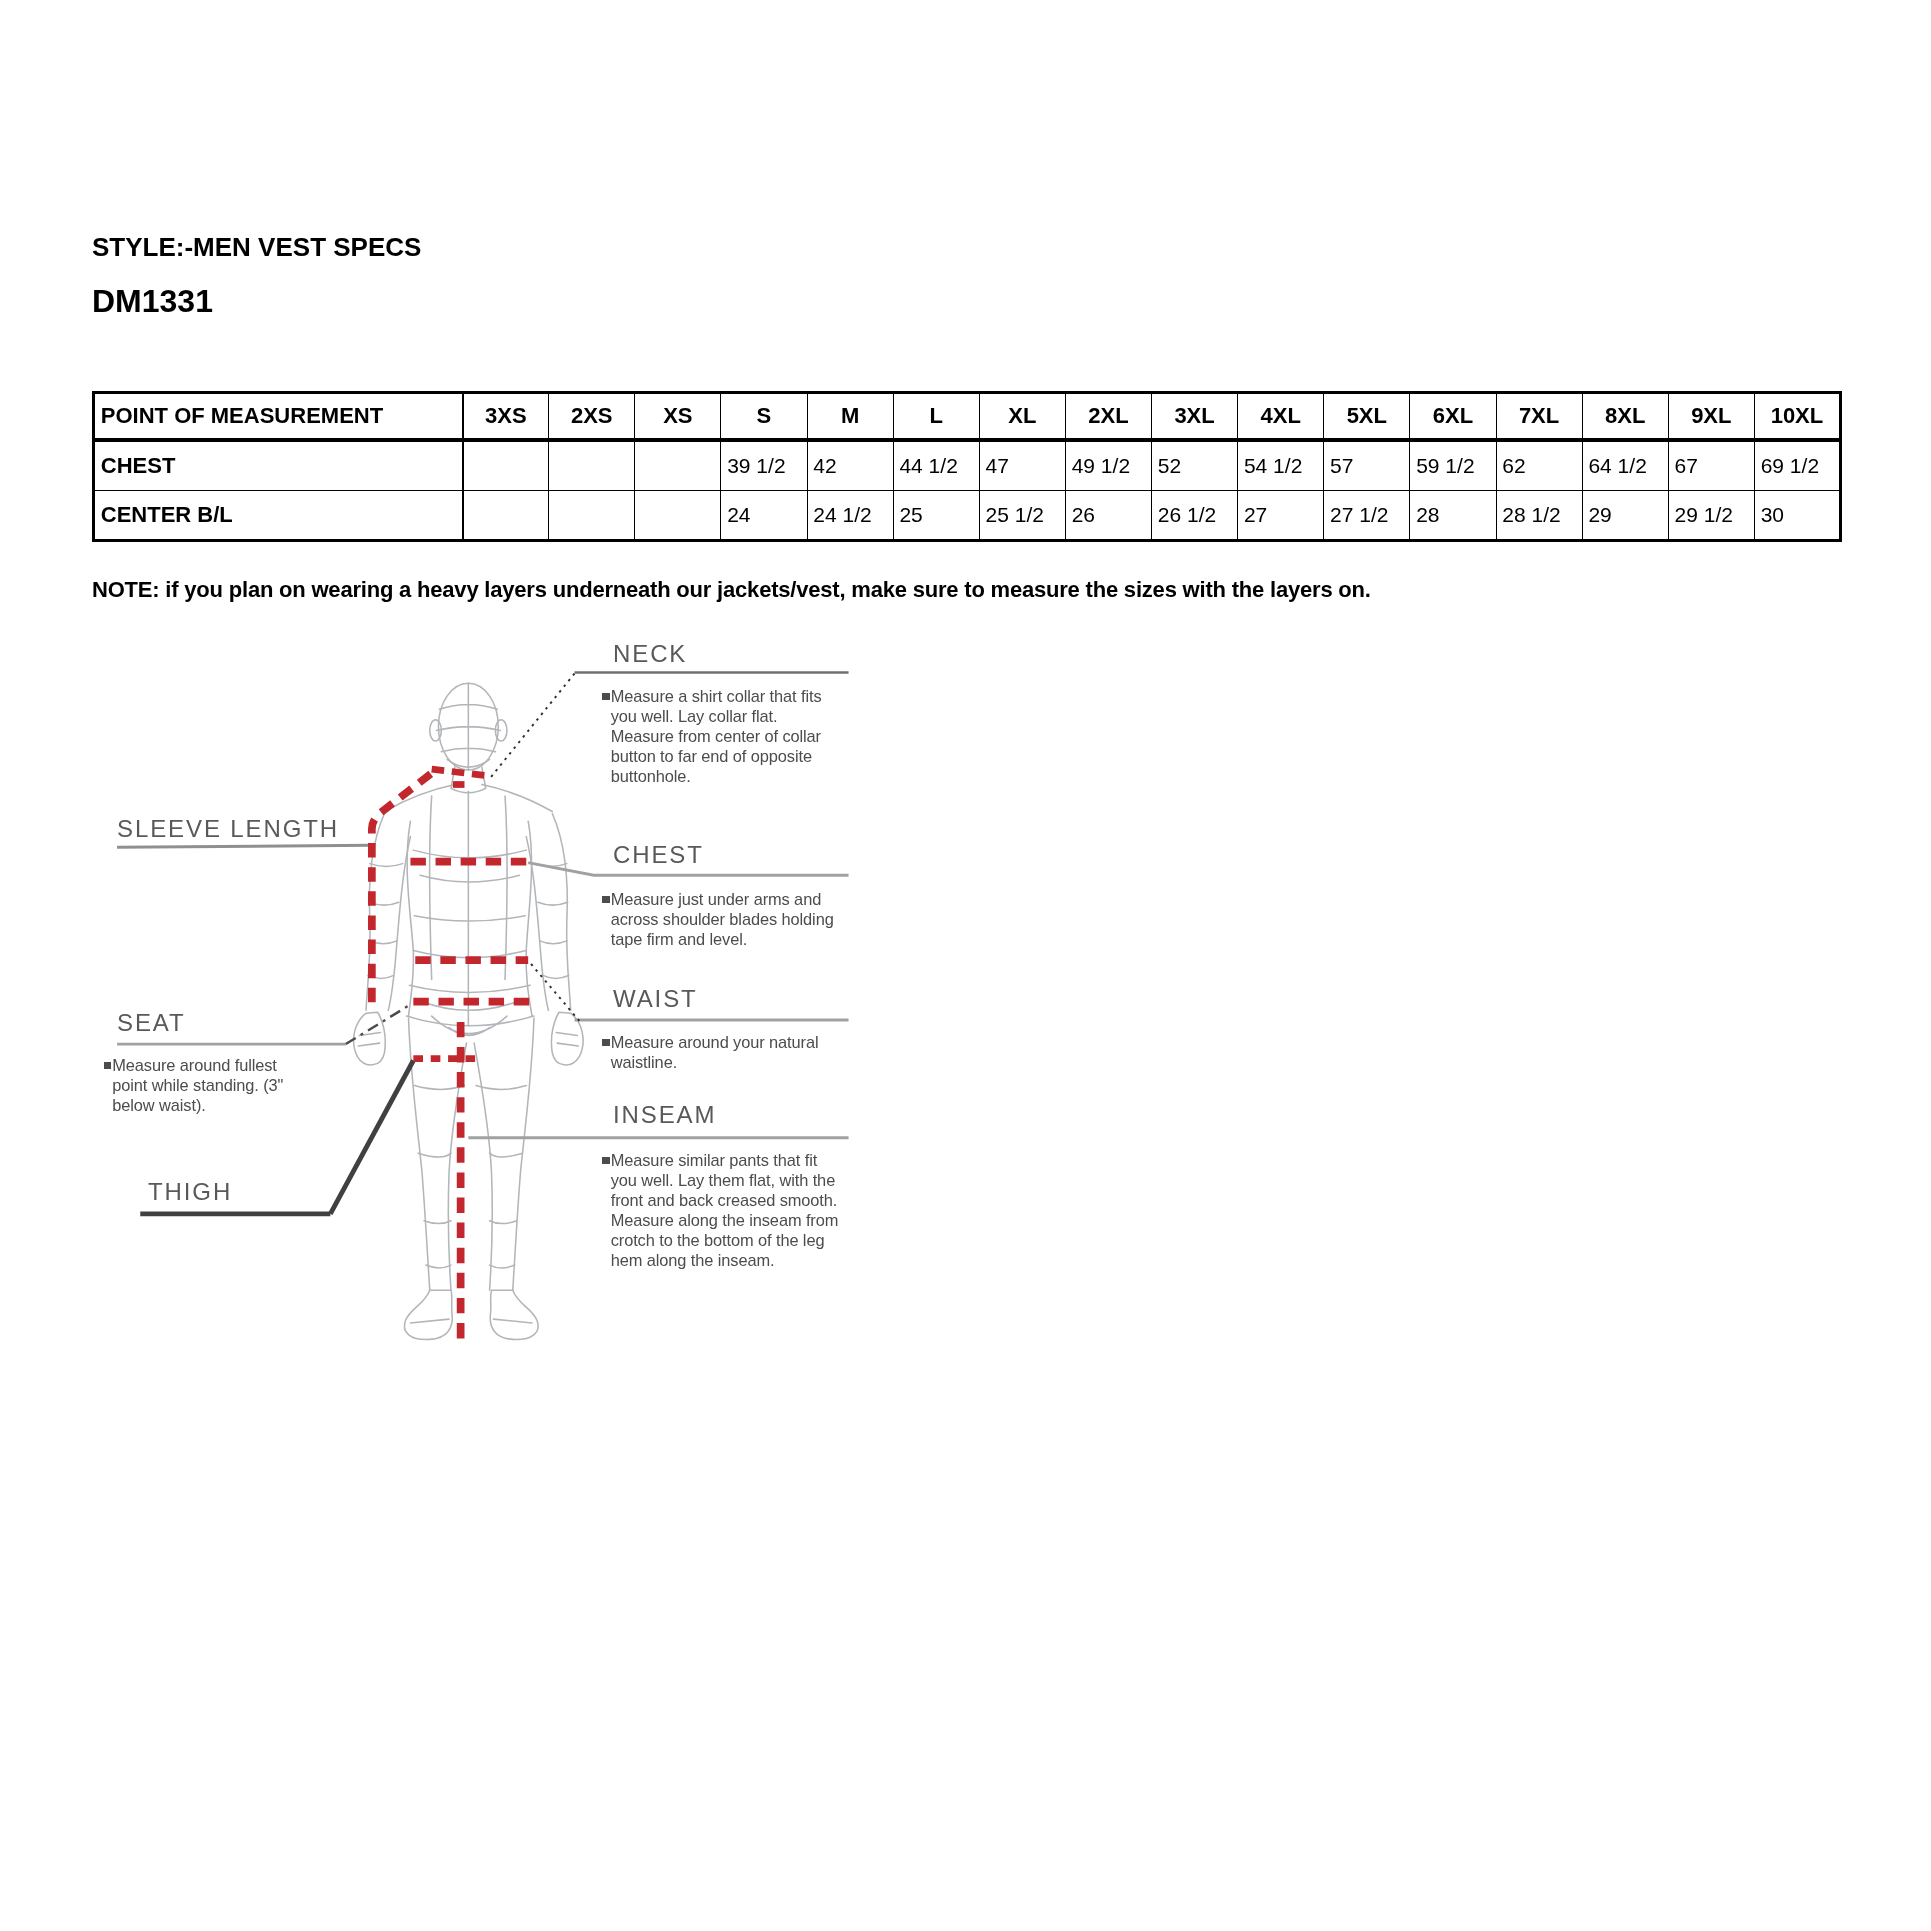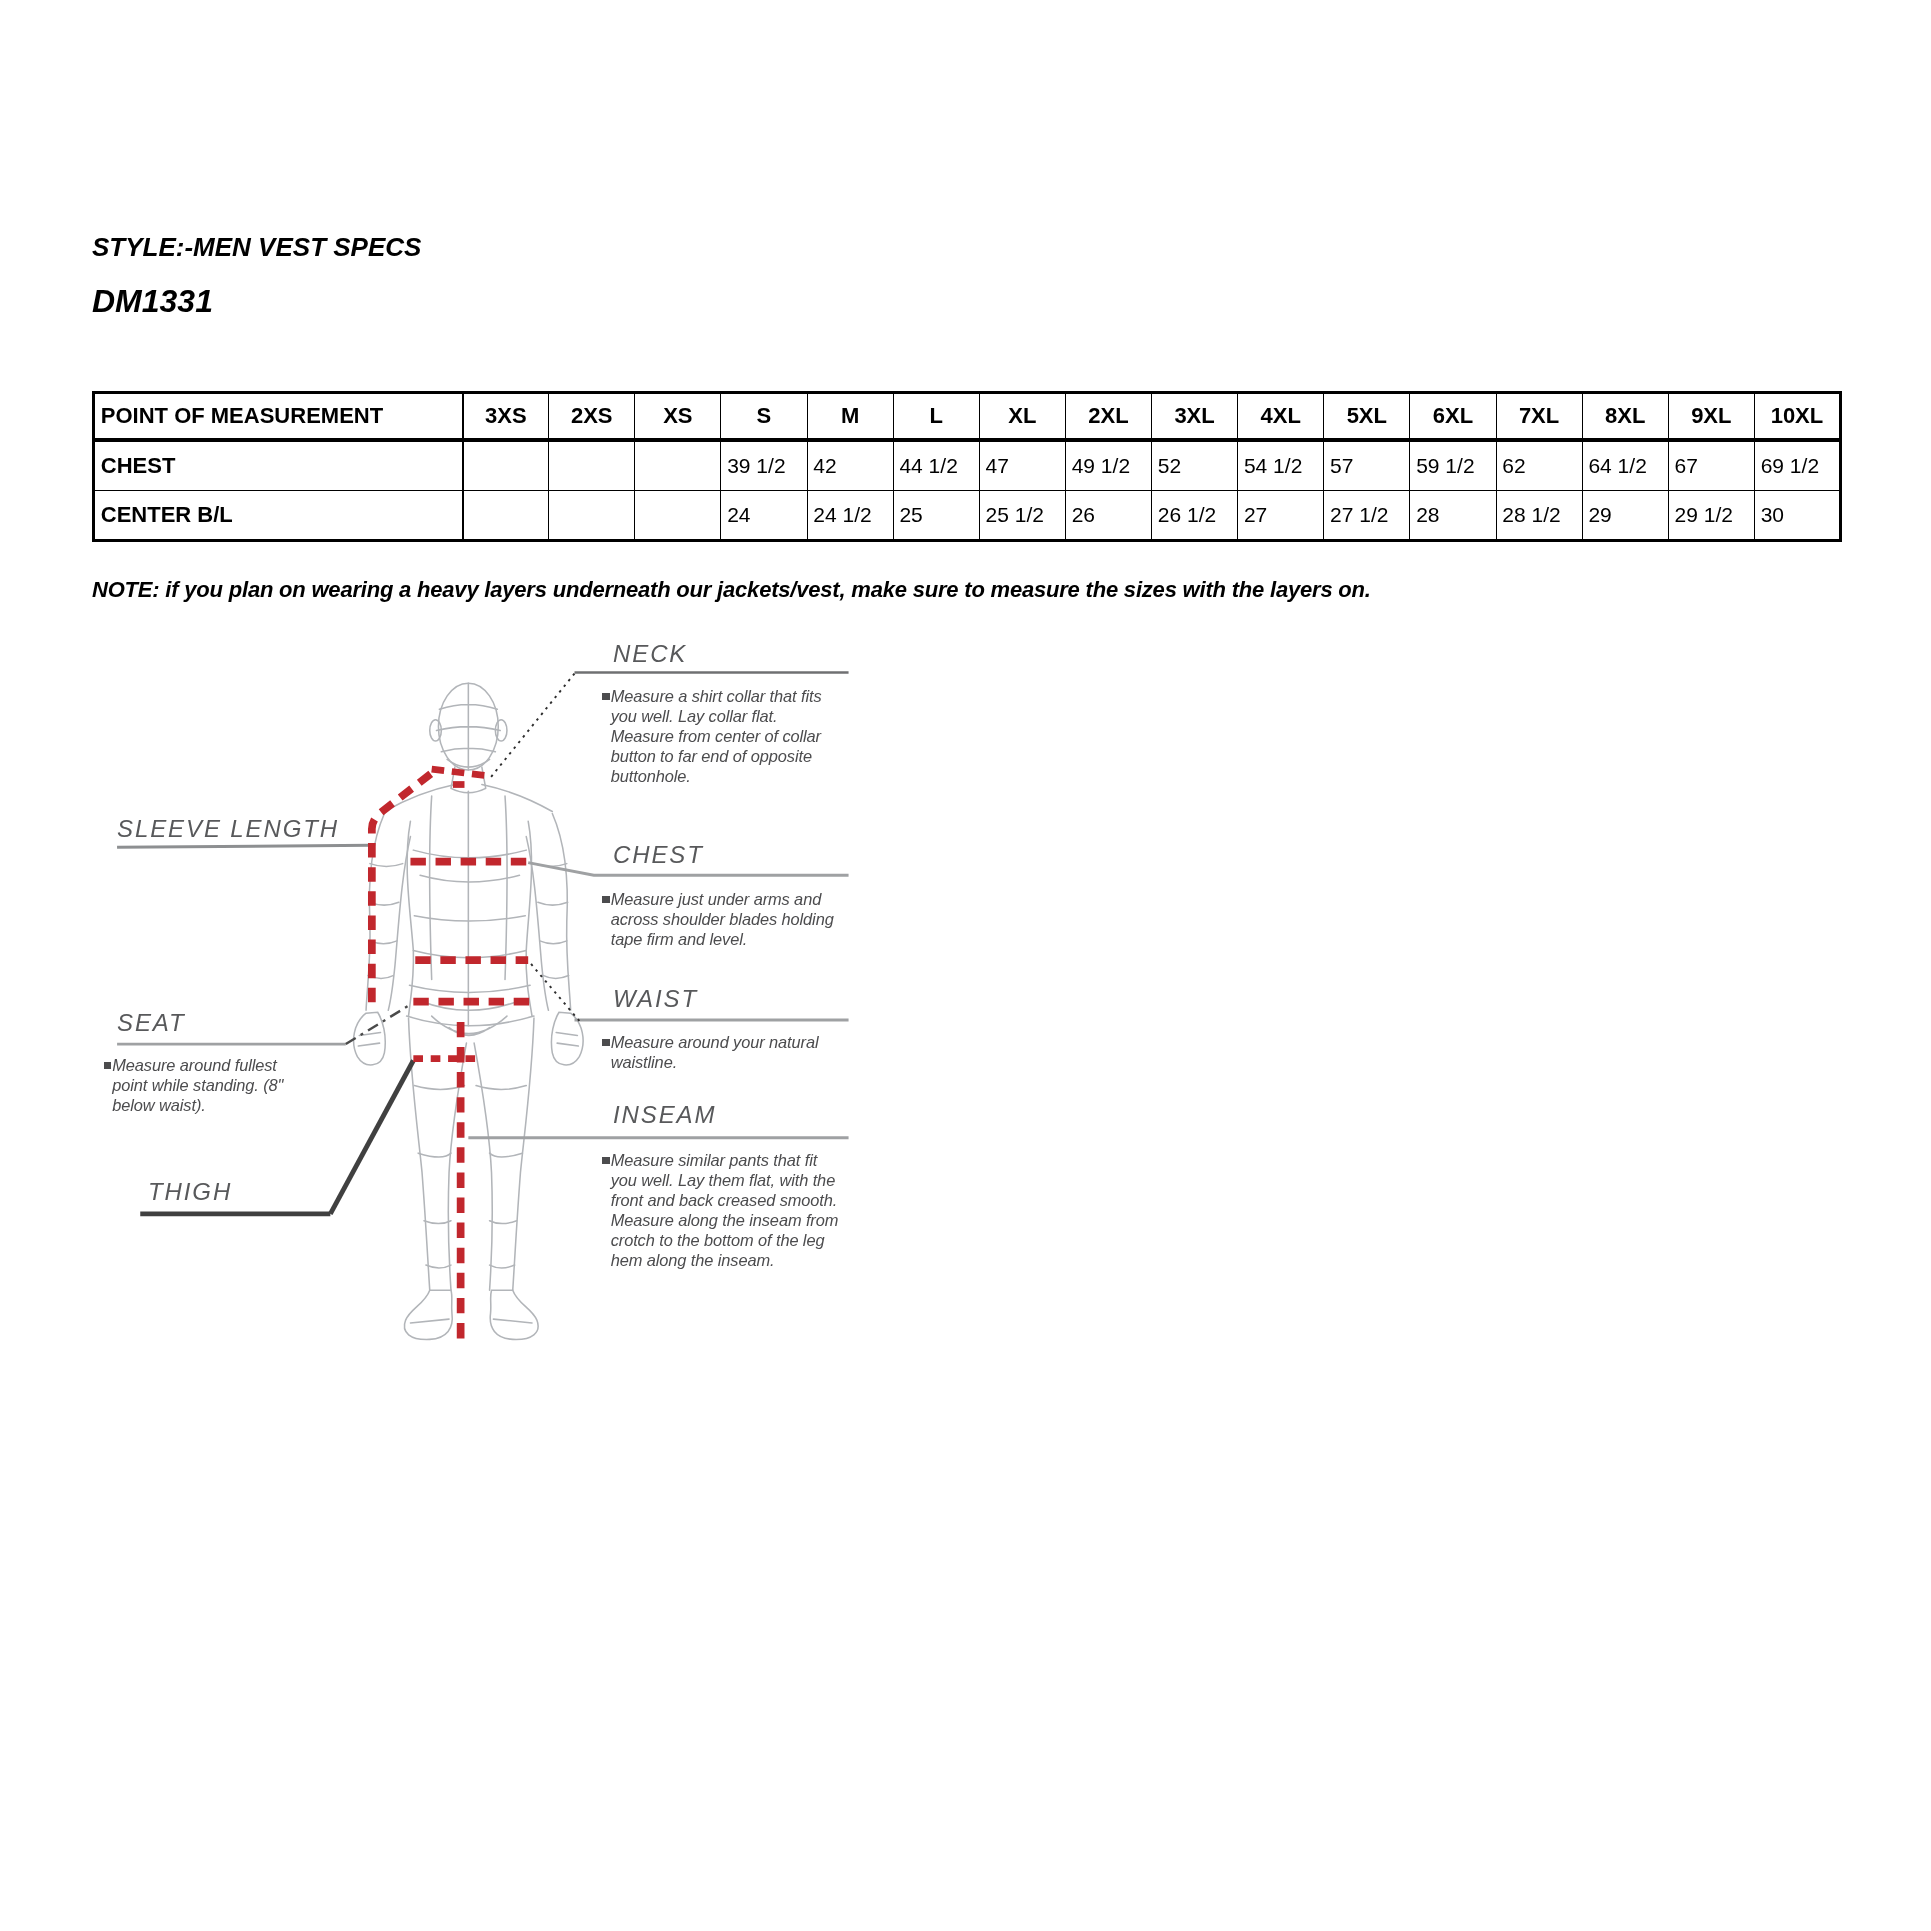--- a/index.html
+++ b/index.html
@@ -1,21 +1,21 @@
 <!DOCTYPE html>
 <html><head>
 <meta charset="utf-8">
 <style>
   html,body { margin:0; padding:0; }
   body {
     width:1931px; height:1931px; background:#ffffff;
     font-family:"Liberation Sans", sans-serif; color:#000;
     position:relative; overflow:hidden;
   }
-  .abs { position:absolute;font-style:italic; }
+  .abs { position:absolute; }
 
   
   #page-title   { left:92px; top:232px; font-size:26px; font-weight:bold; }
   #style-code   { left:92px; top:283px; font-size:32px; font-weight:bold; }
   #note-line    { left:92px; top:577px; font-size:22px; font-weight:bold; letter-spacing:-0.2px; }
 
   
   #size-table {
     position:absolute; left:92px; top:391px; width:1750px;
     border-collapse:collapse; table-layout:fixed;
@@ -232,21 +232,21 @@
 
   <div class="dlabel" style="left:521px; top:353px;">WAIST</div>
   <div class="ddesc" style="left:510px; top:400px; width:256px;">
     <span class="bullet"></span>
     <span class="txt" style="width:222px;">Measure around your natural waistline.</span>
   </div>
 
   <div class="dlabel" style="left:25px;  top:377px;">SEAT</div>
   <div class="ddesc" style="left:11.6px;  top:423px; width:232px;">
     <span class="bullet"></span>
-    <span class="txt" style="width:193px;">Measure around fullest point while standing. (8" below waist).</span>
+    <span class="txt" style="width:193px;">Measure around fullest point while standing. (3" below waist).</span>
   </div>
 
   <div class="dlabel" style="left:56px;  top:546px;">THIGH</div>
 
   <div class="dlabel" style="left:521px; top:469px;">INSEAM</div>
   <div class="ddesc" style="left:510px; top:518px; width:261px;">
     <span class="bullet"></span>
     <span class="txt" style="width:234px;">Measure similar pants that fit you well. Lay them flat, with the front and back creased smooth. Measure along the inseam from crotch to the bottom of the leg hem along the inseam.</span>
   </div>
 

